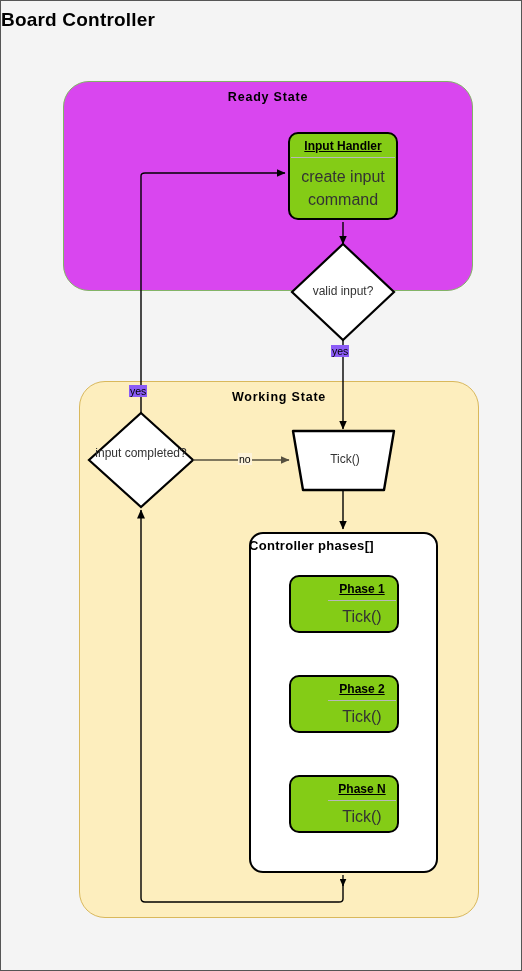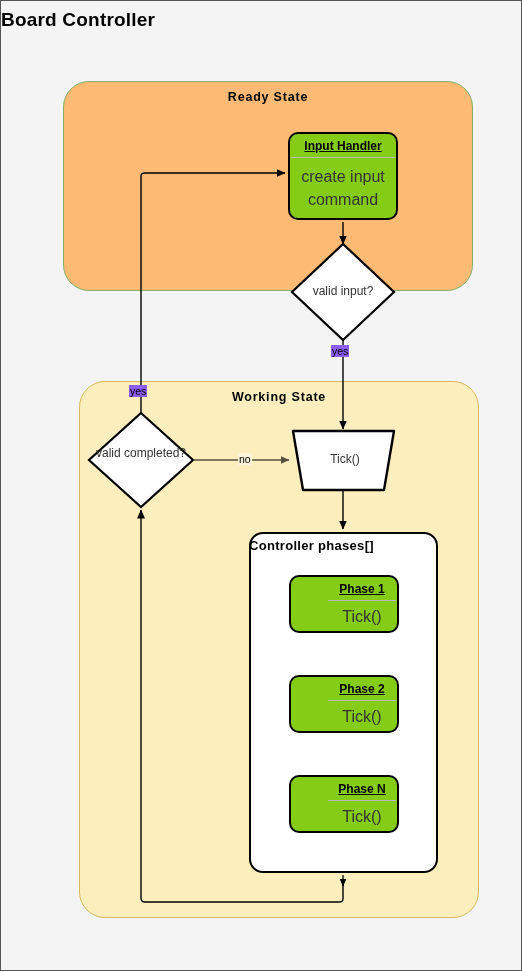--- a/index.html
+++ b/index.html
@@ -47,21 +47,21 @@
     font-size: 12.5px;
     font-weight: bold;
     color: #000000;
     letter-spacing: 0.8px;
   }
   #ready-state {
     left: 62px;
     top: 80px;
     width: 410px;
     height: 210px;
-    background: #fdba74;
+    background: #d946ef;
     border: 1px solid #82b366;
   }
   #working-state {
     left: 78px;
     top: 380px;
     width: 400px;
     height: 537px;
     background: #ffe6cc;
     border: 1px solid #d6b656;
     background: #fdeebe;
@@ -240,21 +240,21 @@
     <path d="M342,883 L342,898 Q342,901 338,901 L144,901 Q140,901 140,897 L140,509" stroke="#000000" stroke-width="1.4" fill="none" marker-end="url(#arrow-solid)"></path>
   </svg>
 
   <div class="classbox" id="input-handler">
     <div class="cb-title"><span>Input Handler</span></div>
     <div class="cb-divider"></div>
     <div class="cb-body">create input command</div>
   </div>
 
   <div class="diamond-label" id="valid-input-label">valid input?</div>
-  <div class="diamond-label" id="turn-completed-label">valid completed?</div>
+  <div class="diamond-label" id="turn-completed-label">input completed?</div>
   <div id="tick-label">Tick()</div>
 
   <div id="phases-container"></div>
   <div id="phases-label">Controller phases[]</div>
 
   <div class="classbox phase-box" id="phase-1">
     <div class="cb-title"><span>Phase 1</span></div>
     <div class="cb-divider"></div>
     <div class="cb-body">Tick()</div>
   </div>

